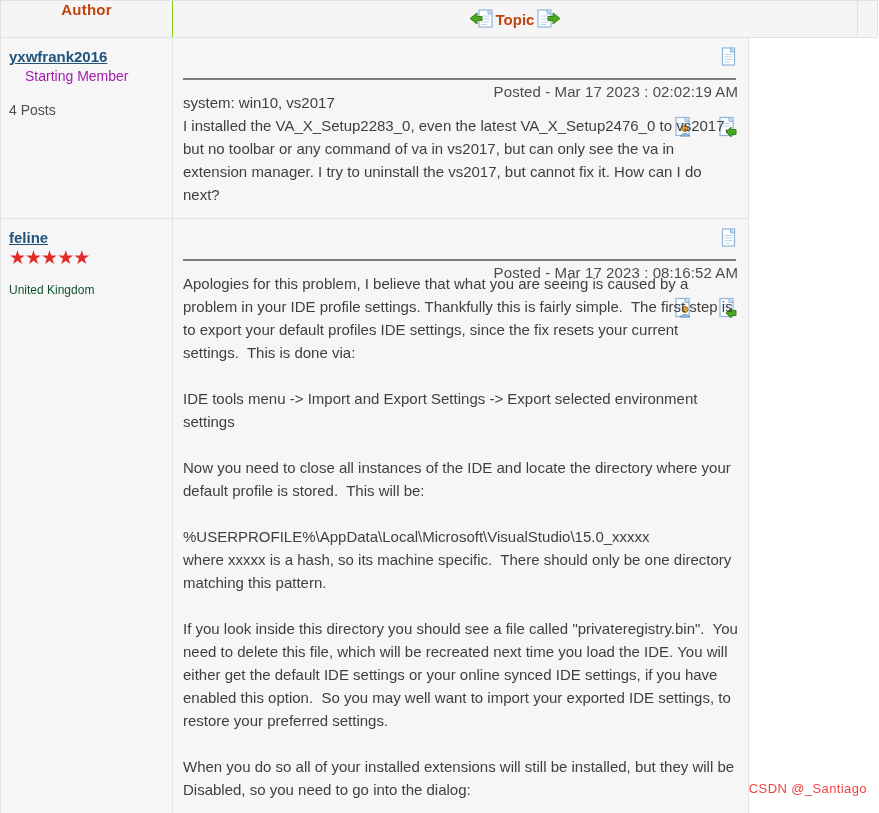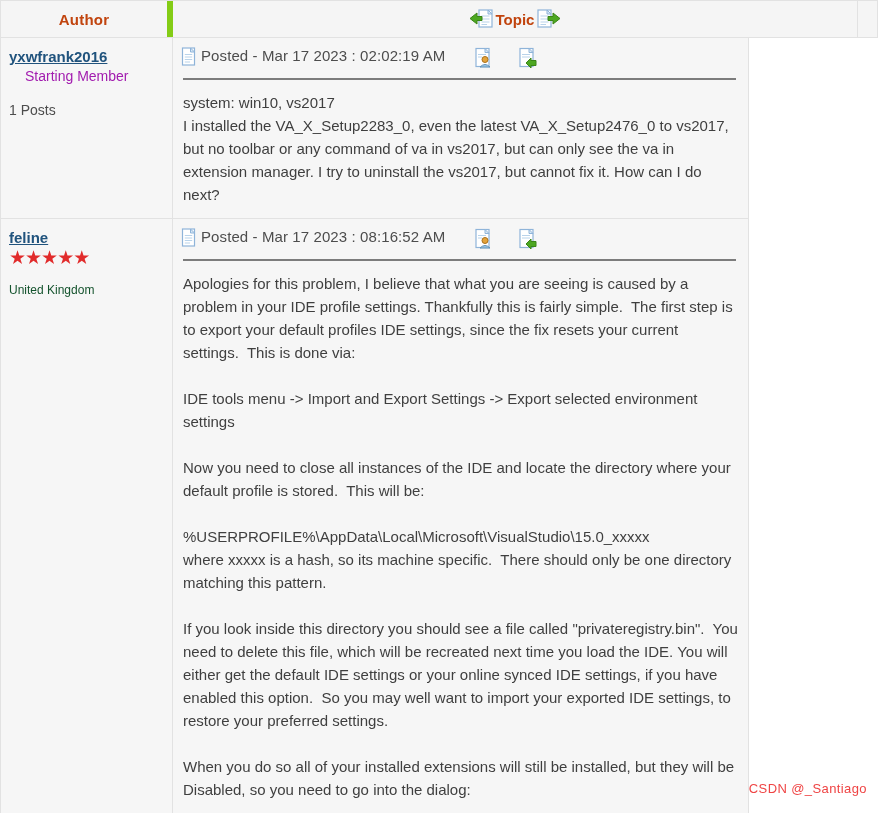--- a/index.html
+++ b/index.html
@@ -21,23 +21,22 @@
     display: flex;
     width: 878px;
     height: 38px;
     border: 1px solid #e2e2e2;
     border-bottom: 1px solid #e2e2e2;
     background: #f5f5f5;
   }
   .hdr-author {
     width: 172px;
     flex: 0 0 172px;
-    border-right: 6px solid #84cc16;
-    display: flex;
-    align-items: center;
+    border-right: 1px solid #84cc16;
+    display: flex;
     justify-content: center;
     height: 100%;
   }
   .hdr-author-label {
     color: #c1440e;
     font-weight: bold;
     font-size: 15px;
     letter-spacing: .2px;
   }
   .hdr-topic {
@@ -117,23 +116,24 @@
   }
 
   .body-cell {
     flex: 1 1 auto;
     padding: 9px 10px 12px 8px;
     background: #f6f6f6;
     min-width: 0;
   }
   .post-head {
     display: flex;
-    align-items: flex-start;
-    gap: 3px;
+    align-items: flex-end;
+    gap: 16px;
     height: 26px;
+    flex-direction: column;
   }
   .post-posted {
     font-size: 15px;
     color: #4d4d4d;
     white-space: nowrap;
     letter-spacing: .1px;
   }
   .head-icons {
     display: flex;
     align-items: center;
@@ -206,21 +206,21 @@
     </div>
     <div class="hdr-right"></div>
   </div>
 
   <div class="post-row first">
     <div class="author-cell">
       <a class="author-name">yxwfrank2016</a>
       <div class="author-title">Starting Member</div>
       <div class="author-gap"></div>
       <div class="author-loc"></div>
-      <div class="author-posts">1 Posts</div>
+      <div class="author-posts">4 Posts</div>
     </div>
     <div class="body-cell">
       <div class="post-head">
         <span class="icon">
           <svg width="17" height="20" viewBox="0 0 17 20">
             <rect x="1.5" y="1" width="12" height="17" fill="#ffffff" stroke="#8fb4d9" stroke-width="1.2"></rect>
             <polygon points="9.5,1 13.5,5 9.5,5" fill="#d8e8f6" stroke="#8fb4d9" stroke-width="1"></polygon>
             <g stroke="#b9d3ea" stroke-width="1">
               <line x1="3.8" y1="7.5" x2="11.2" y2="7.5"></line>
               <line x1="3.8" y1="10" x2="11.2" y2="10"></line>

